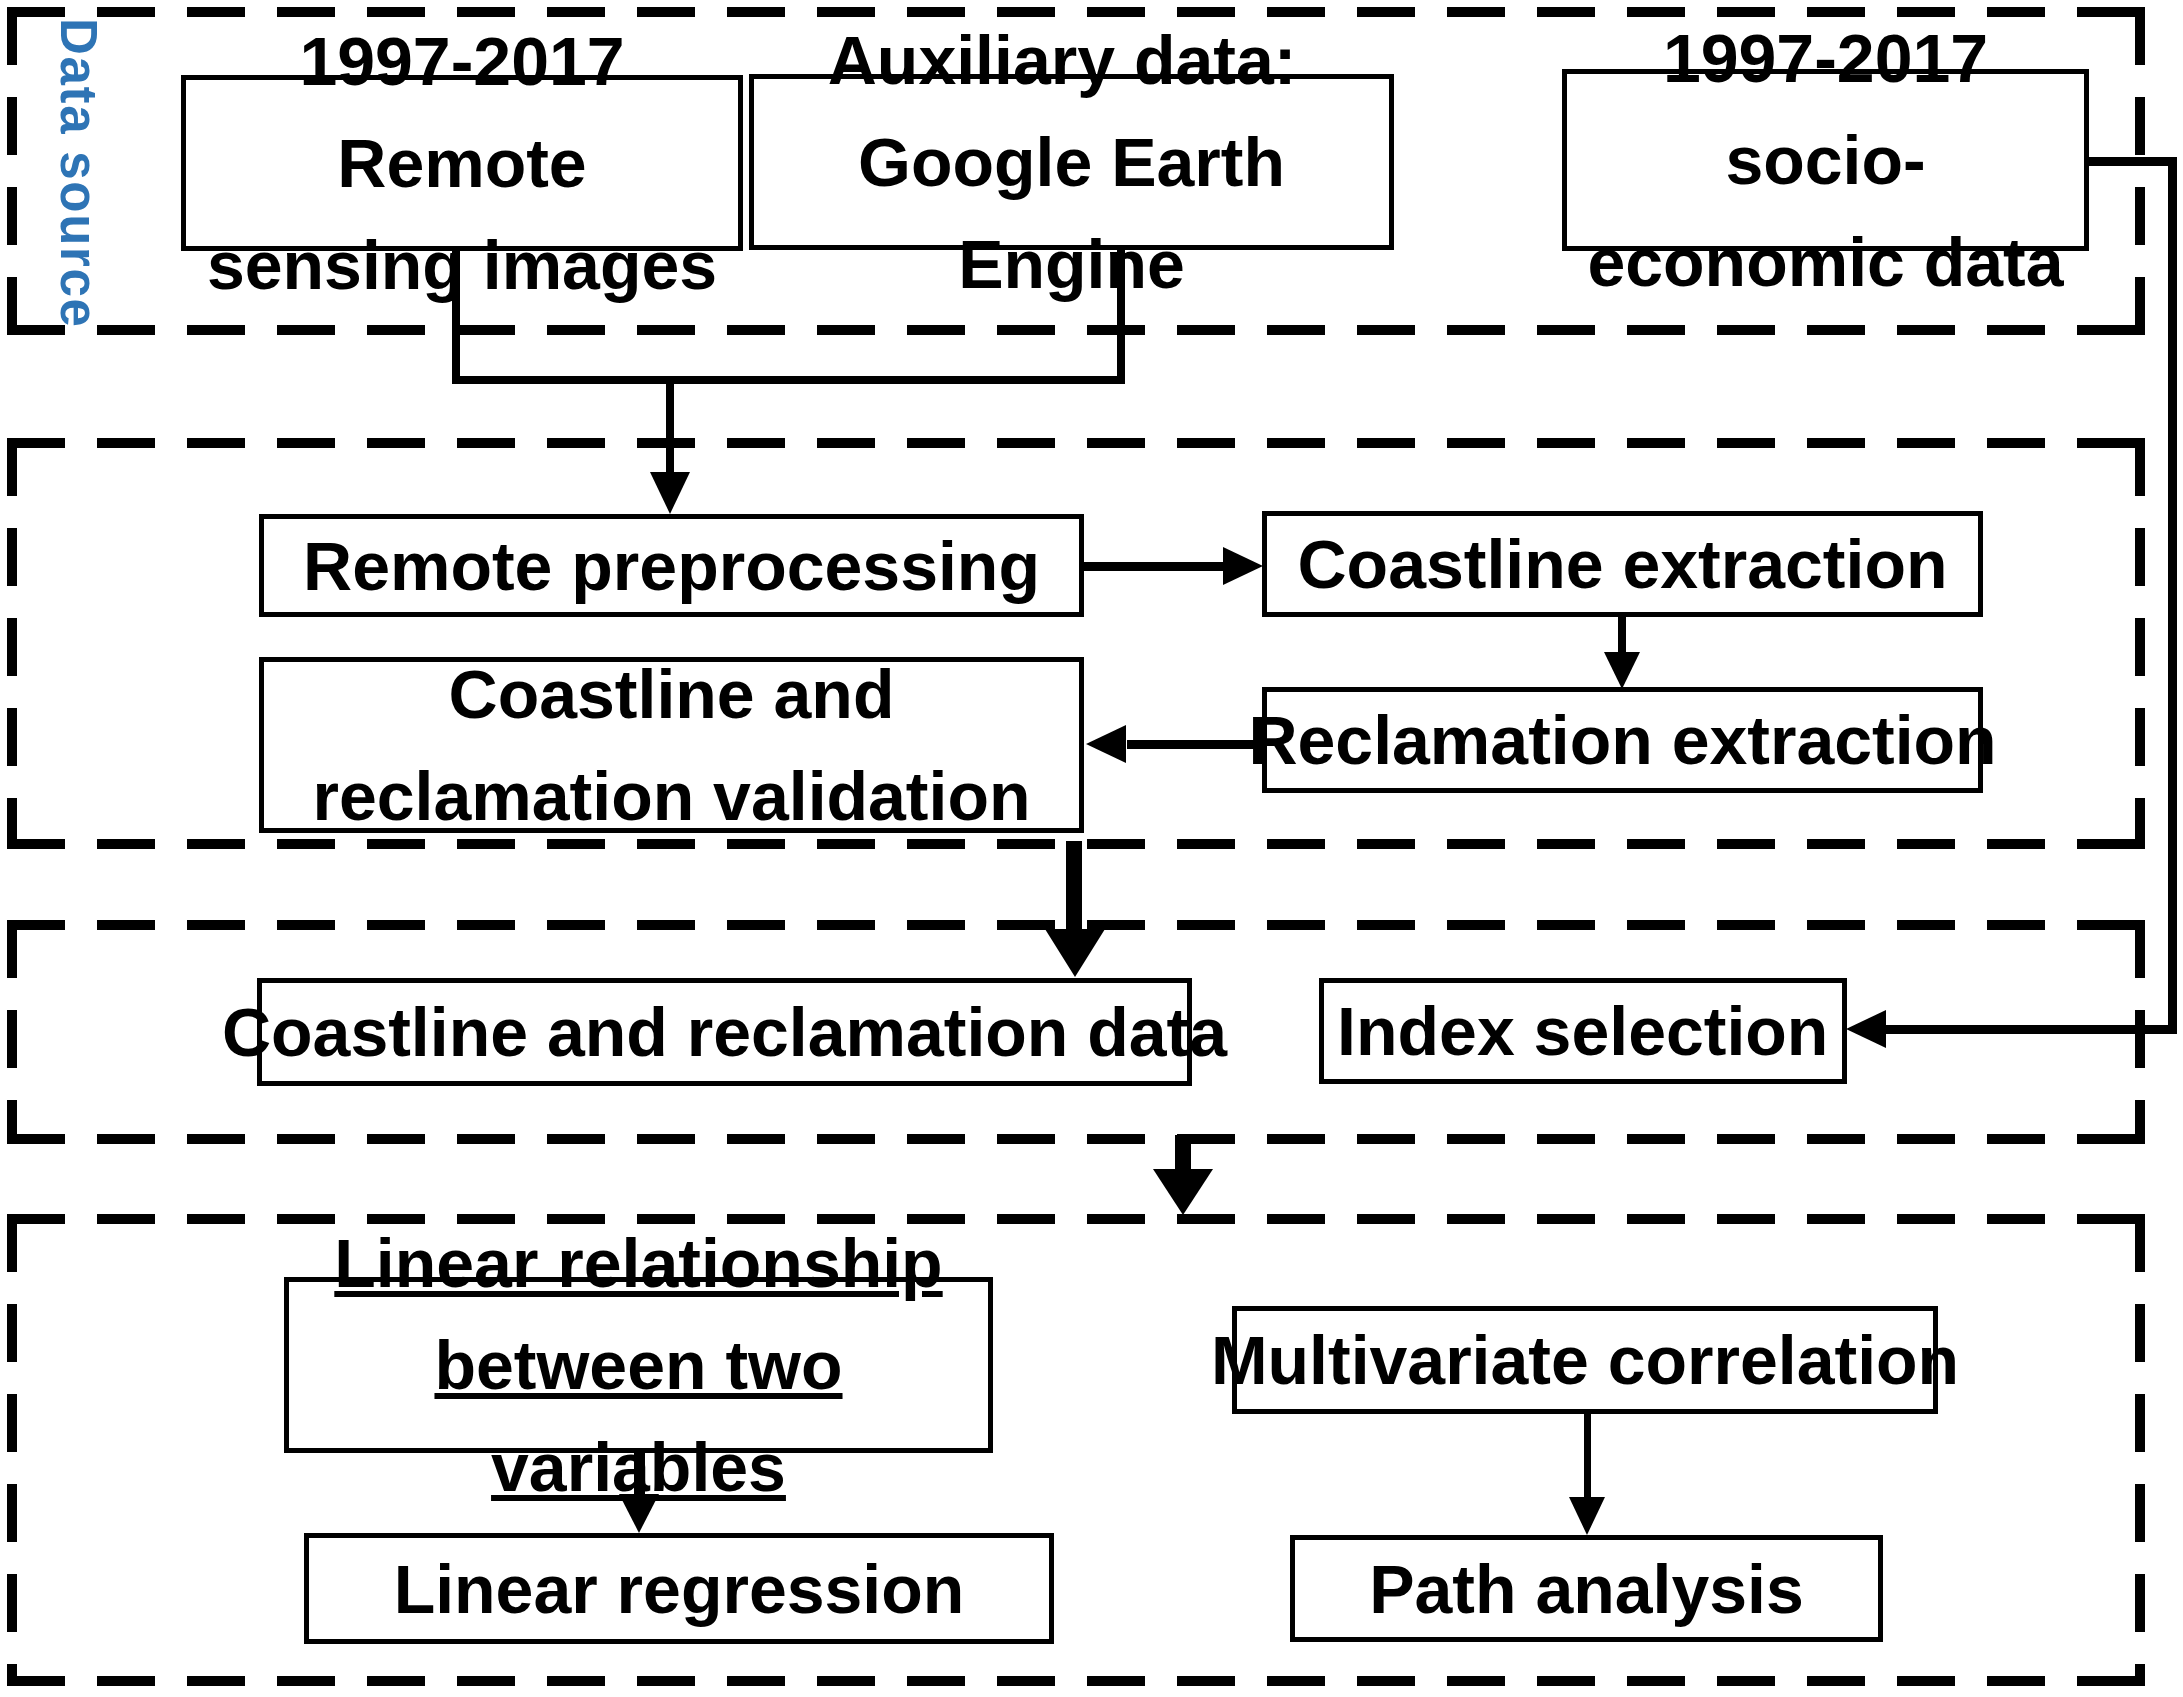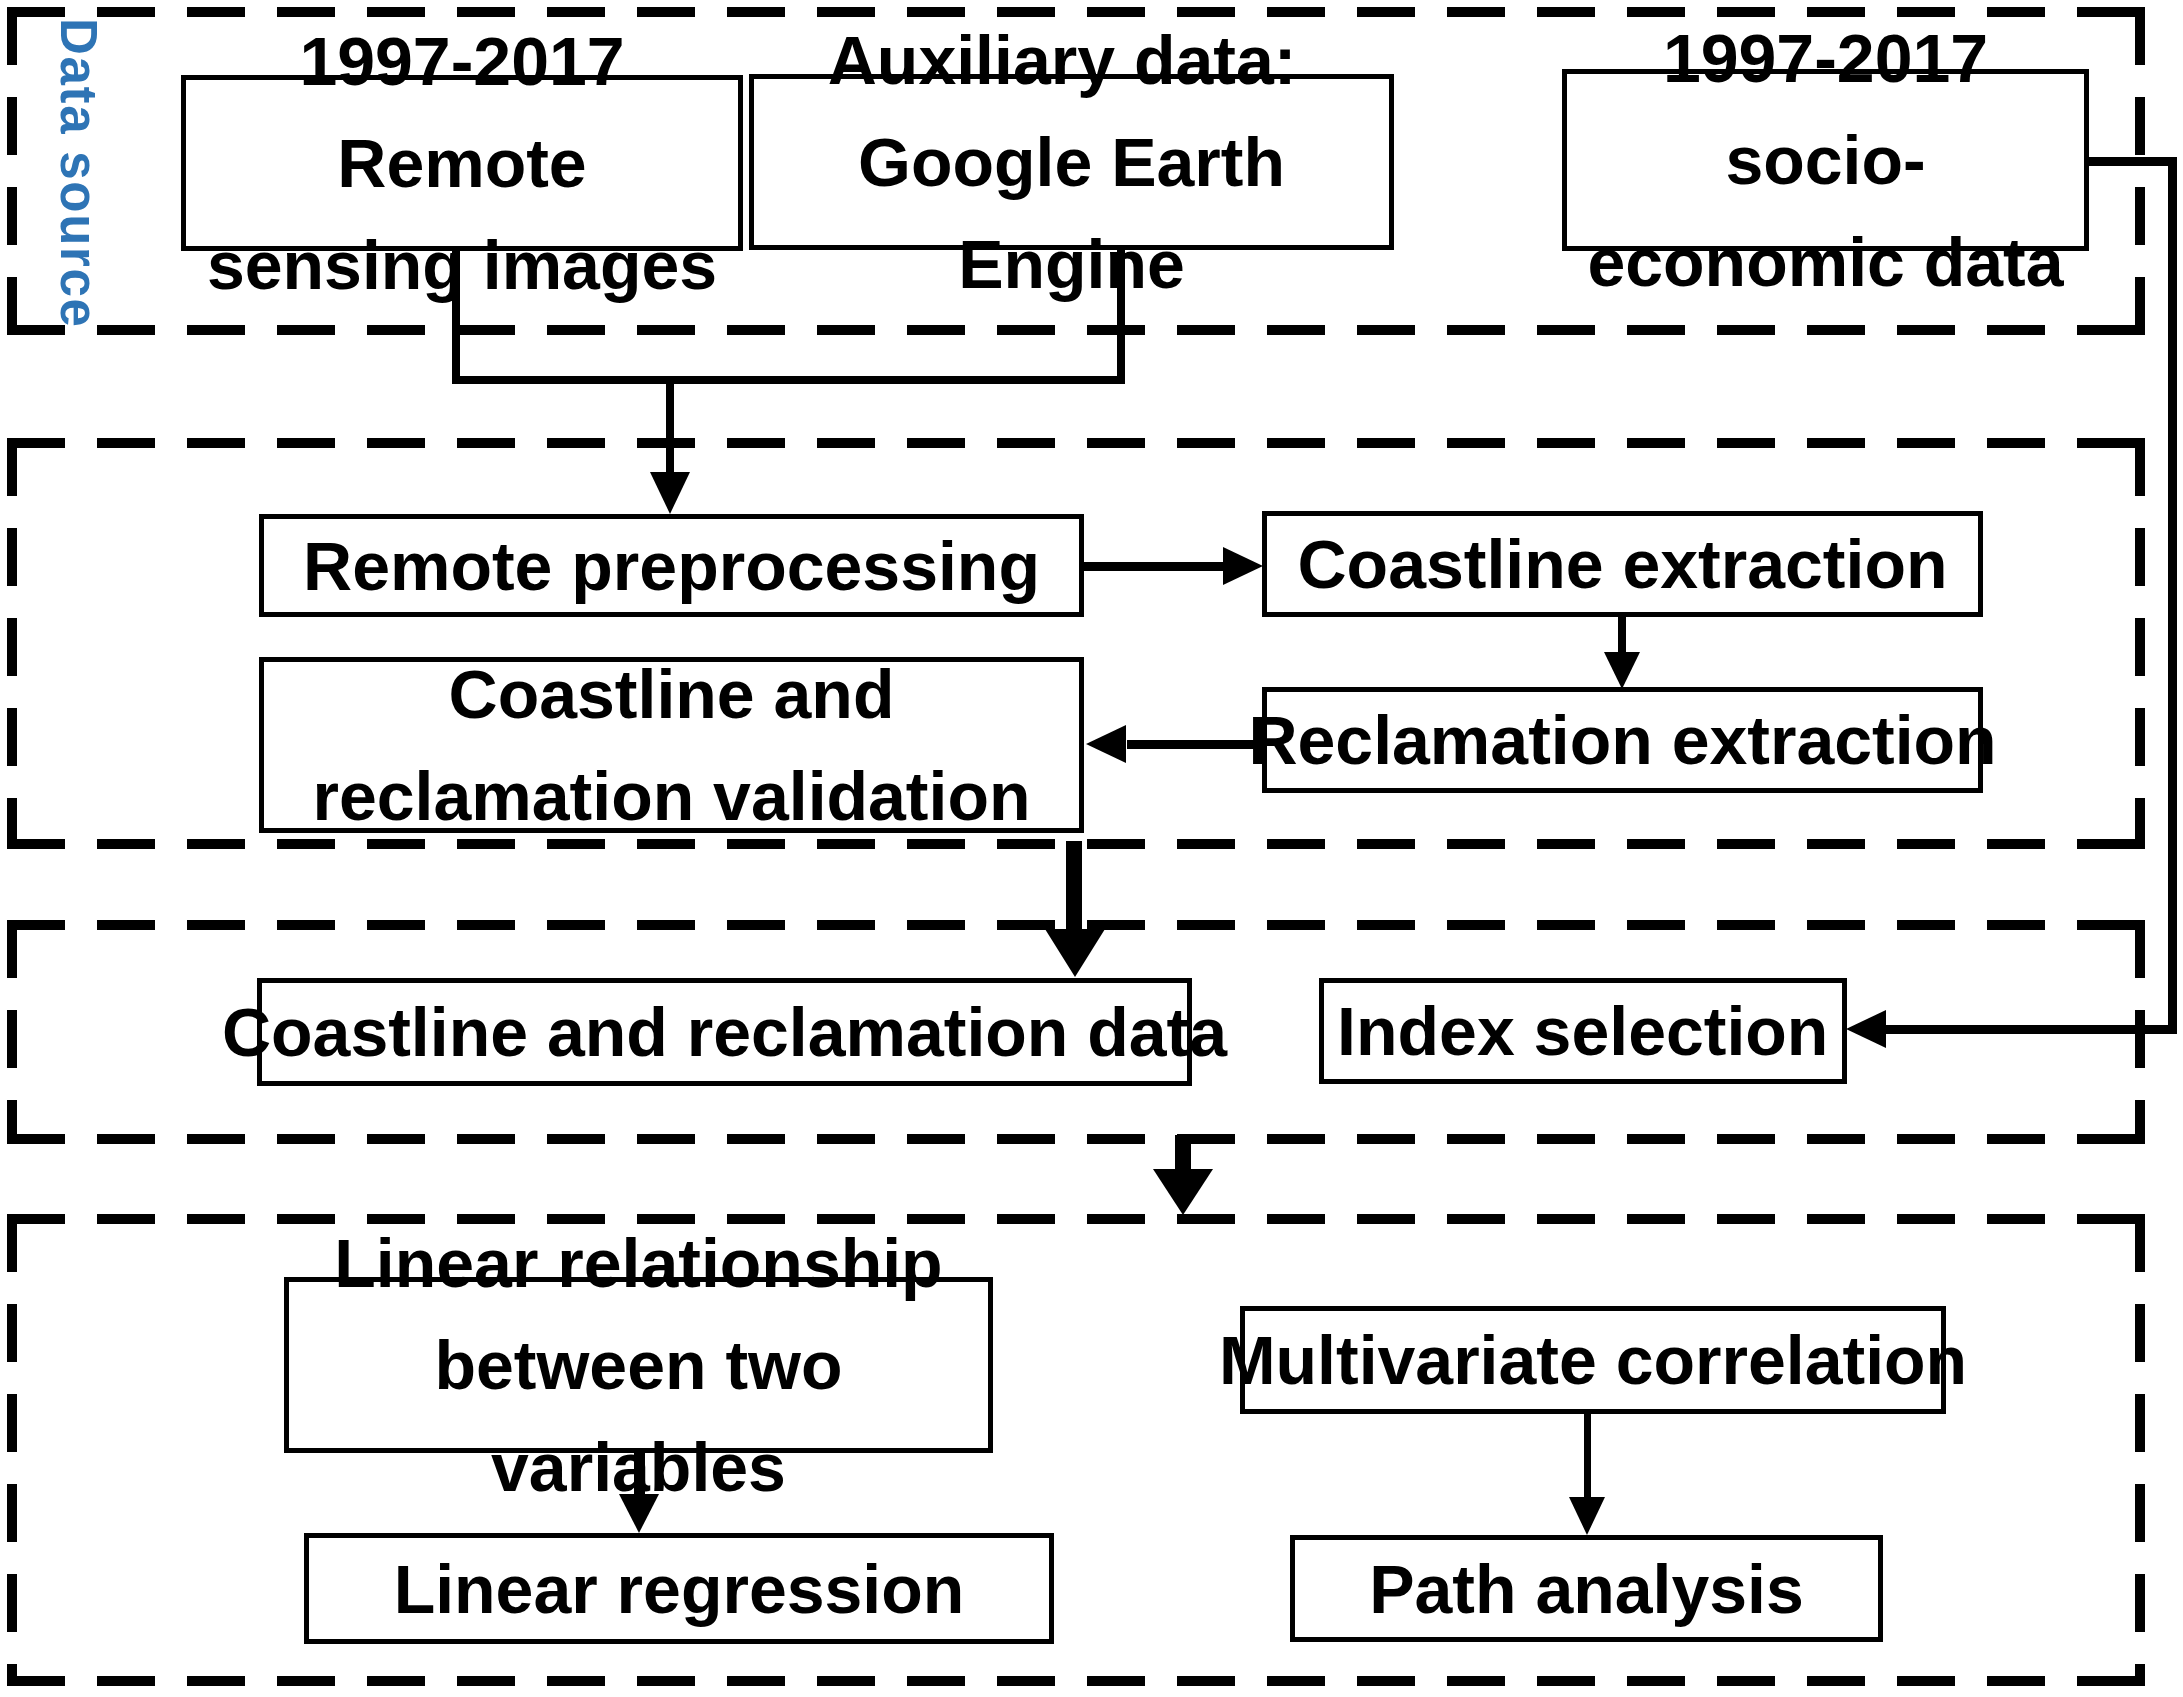--- a/index.html
+++ b/index.html
@@ -71,23 +71,23 @@
   <div class="node" style="left:1562px;top:69px;width:527px;height:182px;">1997-2017 socio-economic data</div>
 
   <div class="node one" style="left:259px;top:514px;width:825px;height:103px;">Remote preprocessing</div>
   <div class="node one" style="left:1262px;top:511px;width:721px;height:106px;">Coastline extraction</div>
   <div class="node" style="left:259px;top:657px;width:825px;height:176px;">Coastline and reclamation validation</div>
   <div class="node one" style="left:1262px;top:687px;width:721px;height:106px;">Reclamation extraction</div>
 
   <div class="node one" style="left:257px;top:978px;width:935px;height:108px;">Coastline and reclamation data</div>
   <div class="node one" style="left:1319px;top:978px;width:528px;height:106px;padding-left:17px;">Index selection</div>
 
-  <div class="node" style="left:284px;top:1277px;width:709px;height:176px;padding:0 31px;">Linear relationship between two variables</div>
+  <div class="node" style="left:284px;top:1277px;width:709px;height:176px;padding:0 31px;text-decoration:underline;">Linear relationship between two variables</div>
   <div class="node one" style="left:304px;top:1533px;width:750px;height:111px;">Linear regression</div>
-  <div class="node one" style="left:1232px;top:1306px;width:706px;height:108px;margin-left:8px;">Multivariate correlation</div>
+  <div class="node one" style="left:1232px;top:1306px;width:706px;height:108px;">Multivariate correlation</div>
   <div class="node one" style="left:1290px;top:1535px;width:593px;height:107px;">Path analysis</div>
 
   <div class="ln" style="left:452px;top:249px;width:7.9px;height:134px;"></div>
   <div class="ln" style="left:1117px;top:247px;width:7.9px;height:136px;"></div>
   <div class="ln" style="left:452px;top:376px;width:673px;height:7.9px;"></div>
   <div class="ln" style="left:666px;top:376px;width:7.9px;height:98px;"></div>
   <div class="tri" style="left:650px;top:472px;border-left:20px solid transparent;border-right:20px solid transparent;border-top:42px solid #000;"></div>
 
   <div class="ln" style="left:1083px;top:562px;width:141px;height:8.7px;"></div>
   <div class="tri" style="left:1223px;top:547px;border-top:19px solid transparent;border-bottom:19px solid transparent;border-left:40px solid #000;"></div>

